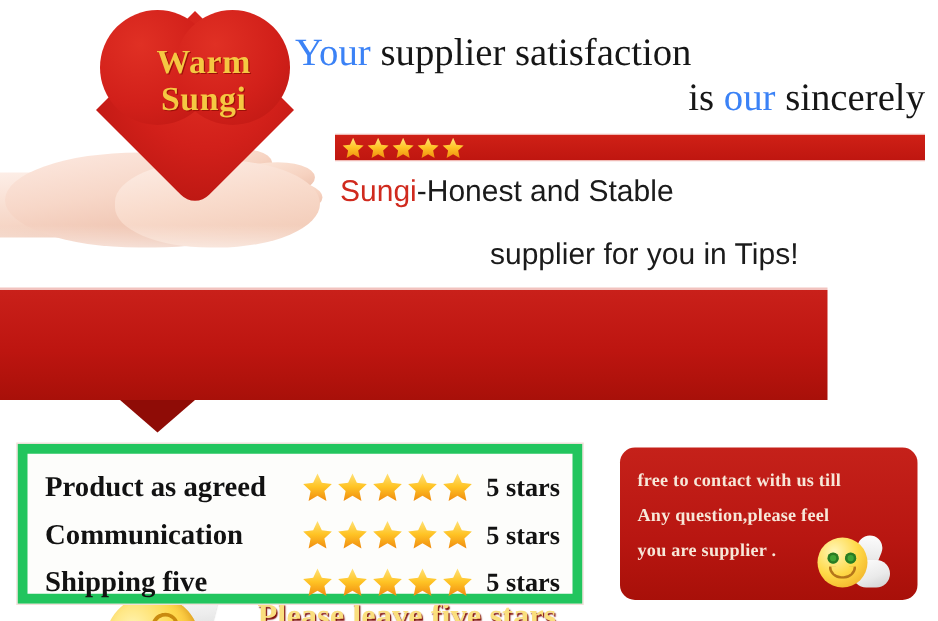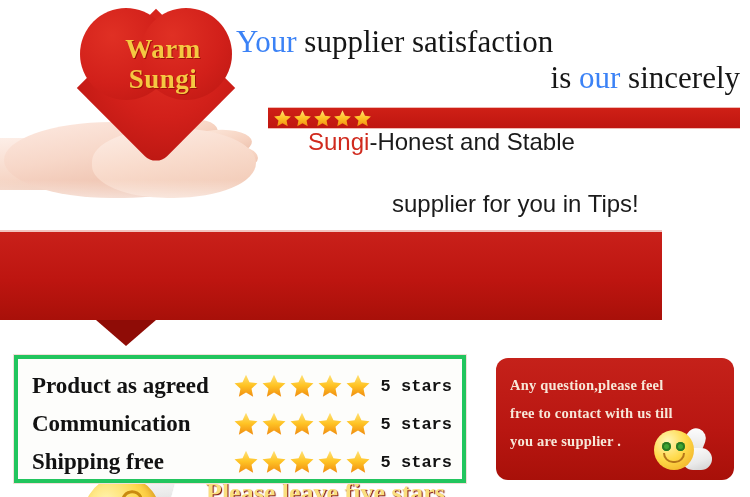--- a/index.html
+++ b/index.html
@@ -78,21 +78,21 @@
     border-top: 1px solid #f0b9b4; border-bottom: 1px solid #f0b9b4;
     display: flex; align-items: center; padding-left: 5px;
   }
   .star-bar .star { margin-right: 1px; }
 
   
   .subline {
     position: absolute; font-family: "Liberation Sans", "DejaVu Sans", sans-serif;
     font-size: 24px; color: #1b1b1b; white-space: nowrap;
   }
-  .subline.one { left: 272px; top: 128px; margin-left: 36px; }
+  .subline.one { left: 272px; top: 140px; }
   .subline.two { left: 392px; top: 190px; }
   .brand { color: #d02a1e; }
 
   
   .banner {
     position: absolute; left: 0; top: 230px; width: 662px; height: 90px;
     background: linear-gradient(to bottom, #c9201a 0%, #bd1510 55%, #a81009 100%);
     border-top: 2px solid #f2c3bf;
   }
   .banner-tail {
@@ -122,33 +122,33 @@
   .emoji-eye.re { left: 40px; top: 17px; }
   .thumb {
     position: absolute; background: linear-gradient(160deg,#ffffff 0%,#ececec 55%,#d6d6d6 100%);
     border-radius: 12px; box-shadow: 0 0 1px rgba(0,0,0,.35);
   }
   .thumb.up   { left: 88px; top: 0px;  width: 26px; height: 40px; transform: rotate(14deg); }
 
   
   .rating-box {
     position: absolute; left: 14px; top: 355px; width: 452px; height: 128px;
-    background: #fdfdfb; border: 4px solid #22c55e; outline: 1px solid #f3ded9;
+    background: #fdfdfb; border: 8px solid #22c55e; outline: 1px solid #f3ded9;
     padding: 8px 10px 0 14px;
   }
   .rating-row { display: flex; align-items: center; height: 38px; }
   .rating-label {
     width: 212px; font-family: "Liberation Serif","DejaVu Serif",serif; font-weight: bold;
     font-size: 23px; color: #121212; text-align: left; white-space: nowrap;
   }
   .rating-stars { display: flex; align-items: center; margin-right: 8px; }
   .rating-stars .star { margin-right: 2px; }
   .rating-value {
-    font-family: Liberation Mono, monospace; font-weight: bold;
-    font-size: 17px; color: #121212; white-space: nowrap;
+    font-family: Liberation Serif, serif; font-weight: bold;
+    font-size: 21px; color: #121212; white-space: nowrap;
   }
 
   .contact-box {
     position: absolute; left: 496px; top: 358px; width: 238px; height: 122px;
     background: linear-gradient(to bottom, #c5211a 0%, #b81611 60%, #a81009 100%);
     border-radius: 12px; padding: 13px 12px 0 14px;
   }
   .contact-text {
     font-family: "Liberation Serif","DejaVu Serif",serif; font-weight: bold;
     font-size: 14.5px; line-height: 28px; color: #f7e7d8; letter-spacing: .2px;
@@ -423,21 +423,21 @@
                   <stop offset="100%" stop-color="#f08c10"></stop>
                 </linearGradient>
               </defs>
               <path fill="url(#sg26)" d="M12 1.6l3.2 6.9 7.4.9-5.5 5.1 1.5 7.4L12 18.1 5.4 21.9l1.5-7.4L1.4 9.4l7.4-.9z"></path>
             </svg>
           </span>
         </div>
         <div class="rating-value">5 stars</div>
       </div>
       <div class="rating-row">
-        <div class="rating-label">Shipping free</div>
+        <div class="rating-label">Shipping five</div>
         <div class="rating-stars">
           <span class="star">
             <svg width="26" height="26" viewBox="0 0 24 24">
               <defs>
                 <linearGradient id="sg26" x1="0" y1="0" x2="0" y2="1">
                   <stop offset="0%" stop-color="#ffe27a"></stop>
                   <stop offset="48%" stop-color="#ffc425"></stop>
                   <stop offset="100%" stop-color="#f08c10"></stop>
                 </linearGradient>
               </defs>
@@ -492,22 +492,22 @@
               <path fill="url(#sg26)" d="M12 1.6l3.2 6.9 7.4.9-5.5 5.1 1.5 7.4L12 18.1 5.4 21.9l1.5-7.4L1.4 9.4l7.4-.9z"></path>
             </svg>
           </span>
         </div>
         <div class="rating-value">5 stars</div>
       </div>
     </div>
 
   <div class="contact-box">
     <div class="contact-text">
+      <div>free to contact with us till</div>
       <div>Any question,please feel</div>
-      <div>free to contact with us till</div>
       <div>you are supplier .</div>
     </div>
     <div class="emoji-small">
       <div class="th a"></div>
       <div class="th b"></div>
       <div class="face">
         <div class="eye l"></div>
         <div class="eye r"></div>
         <div class="smile"></div>
       </div>

